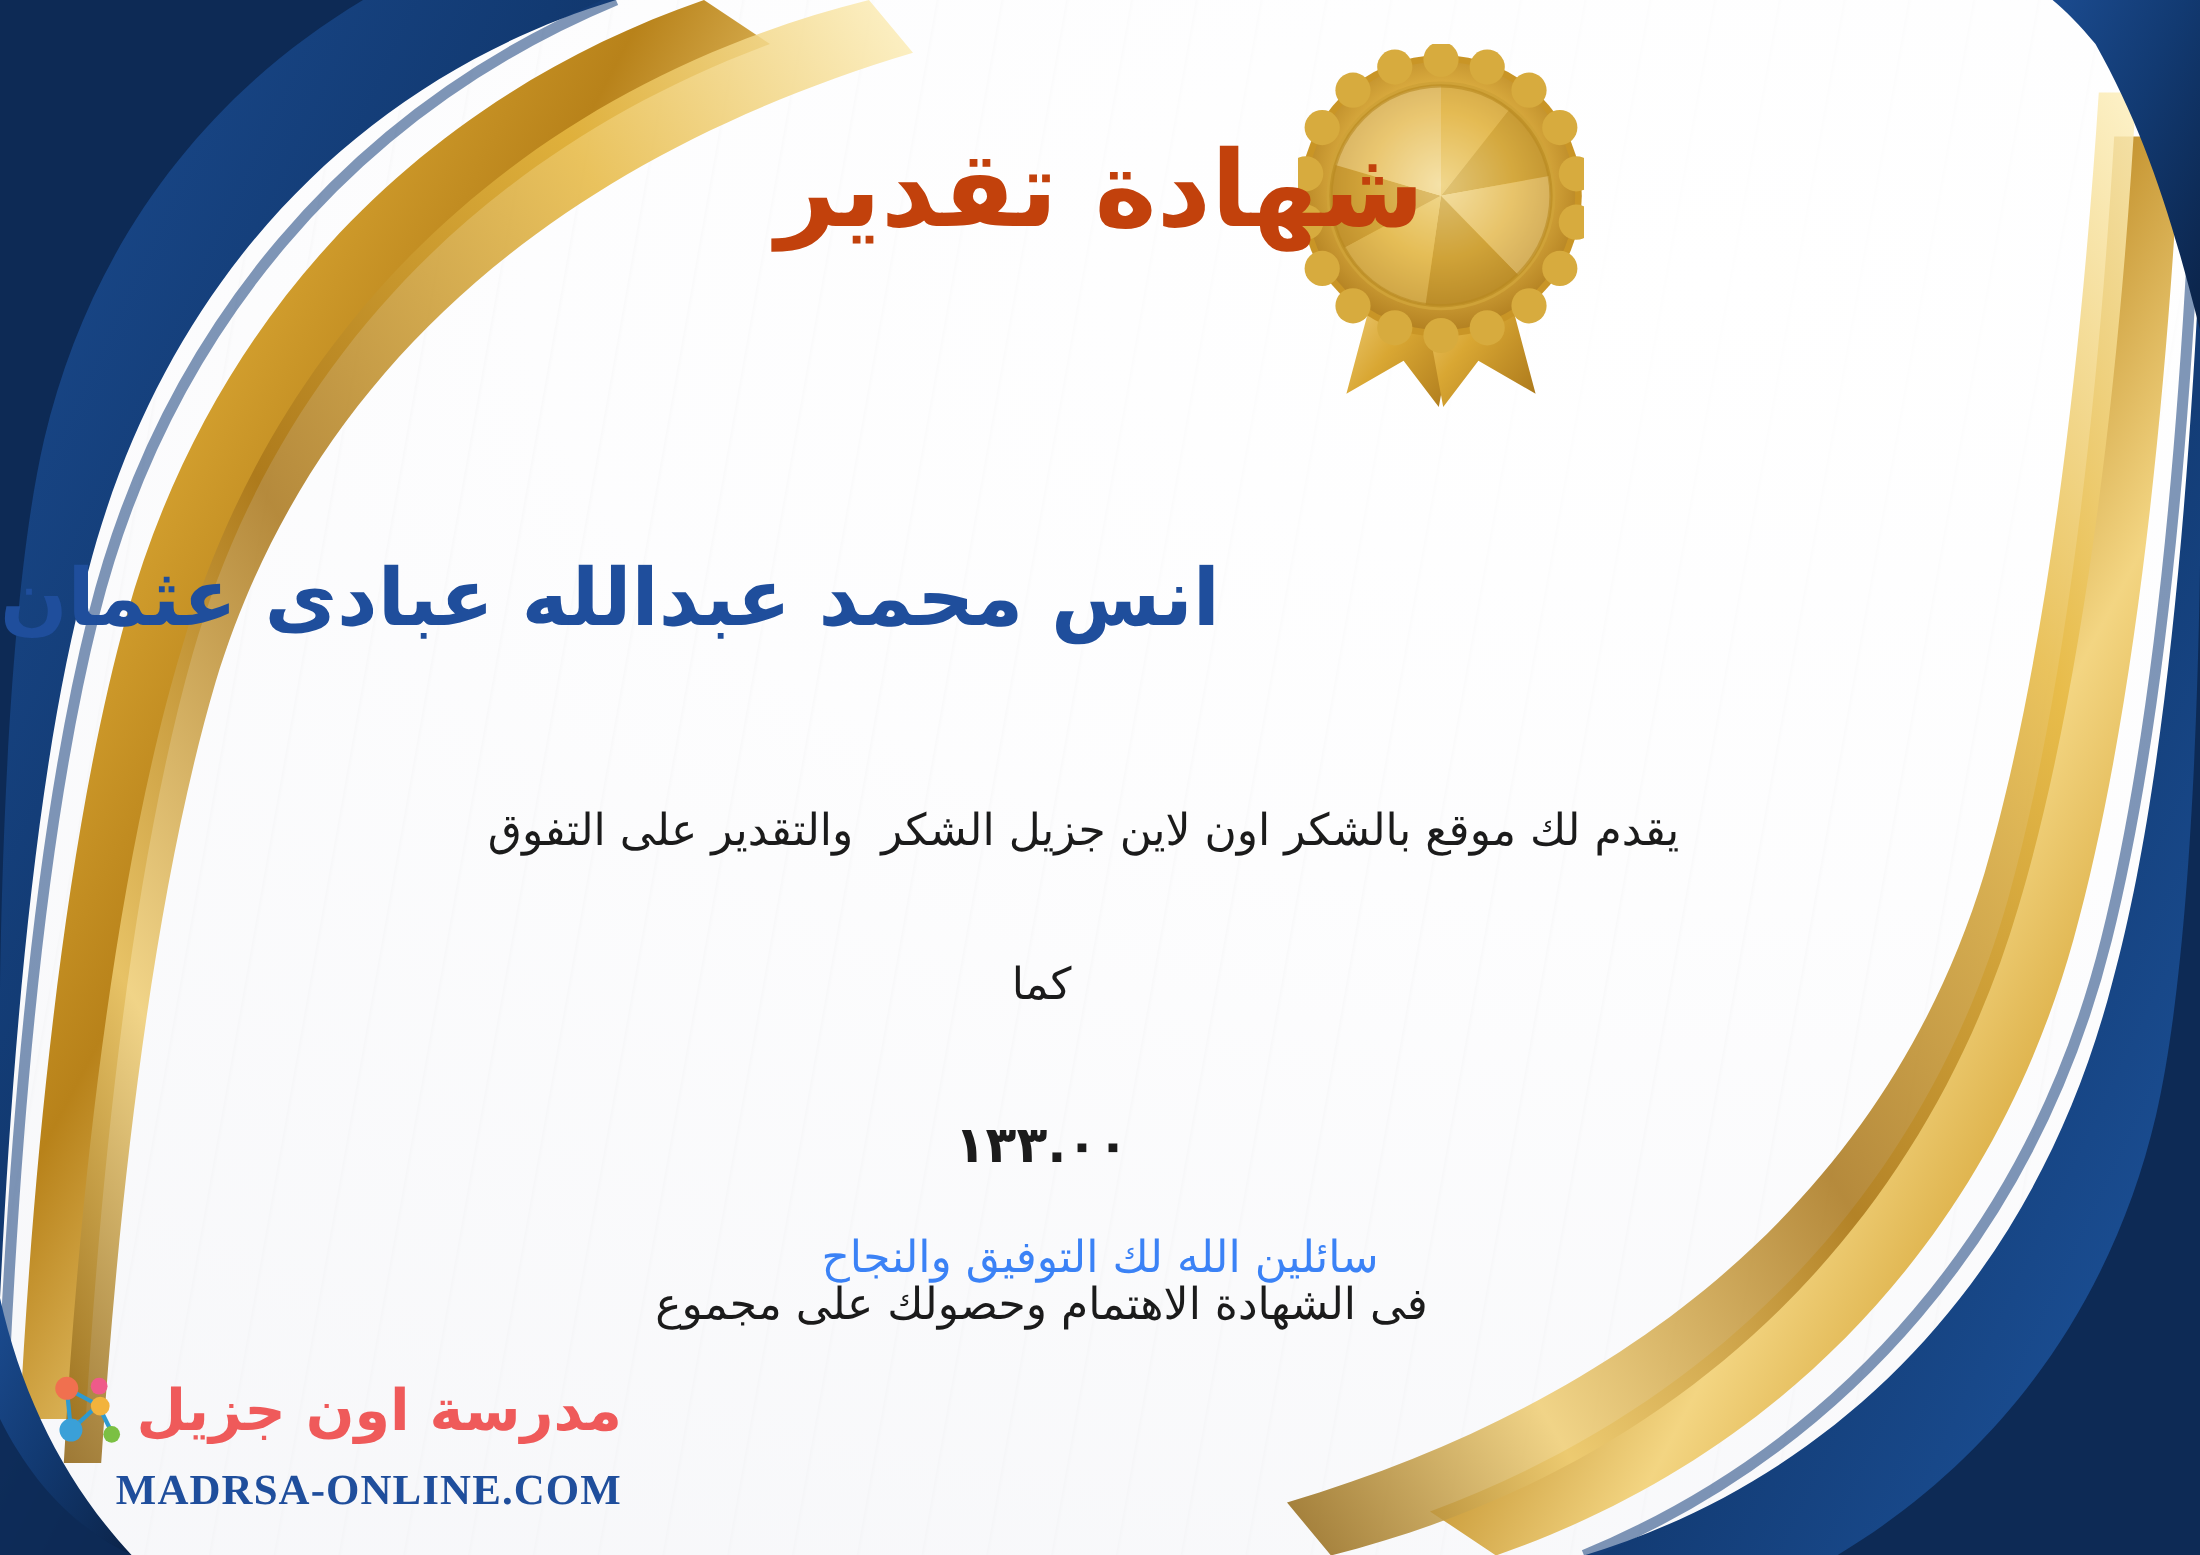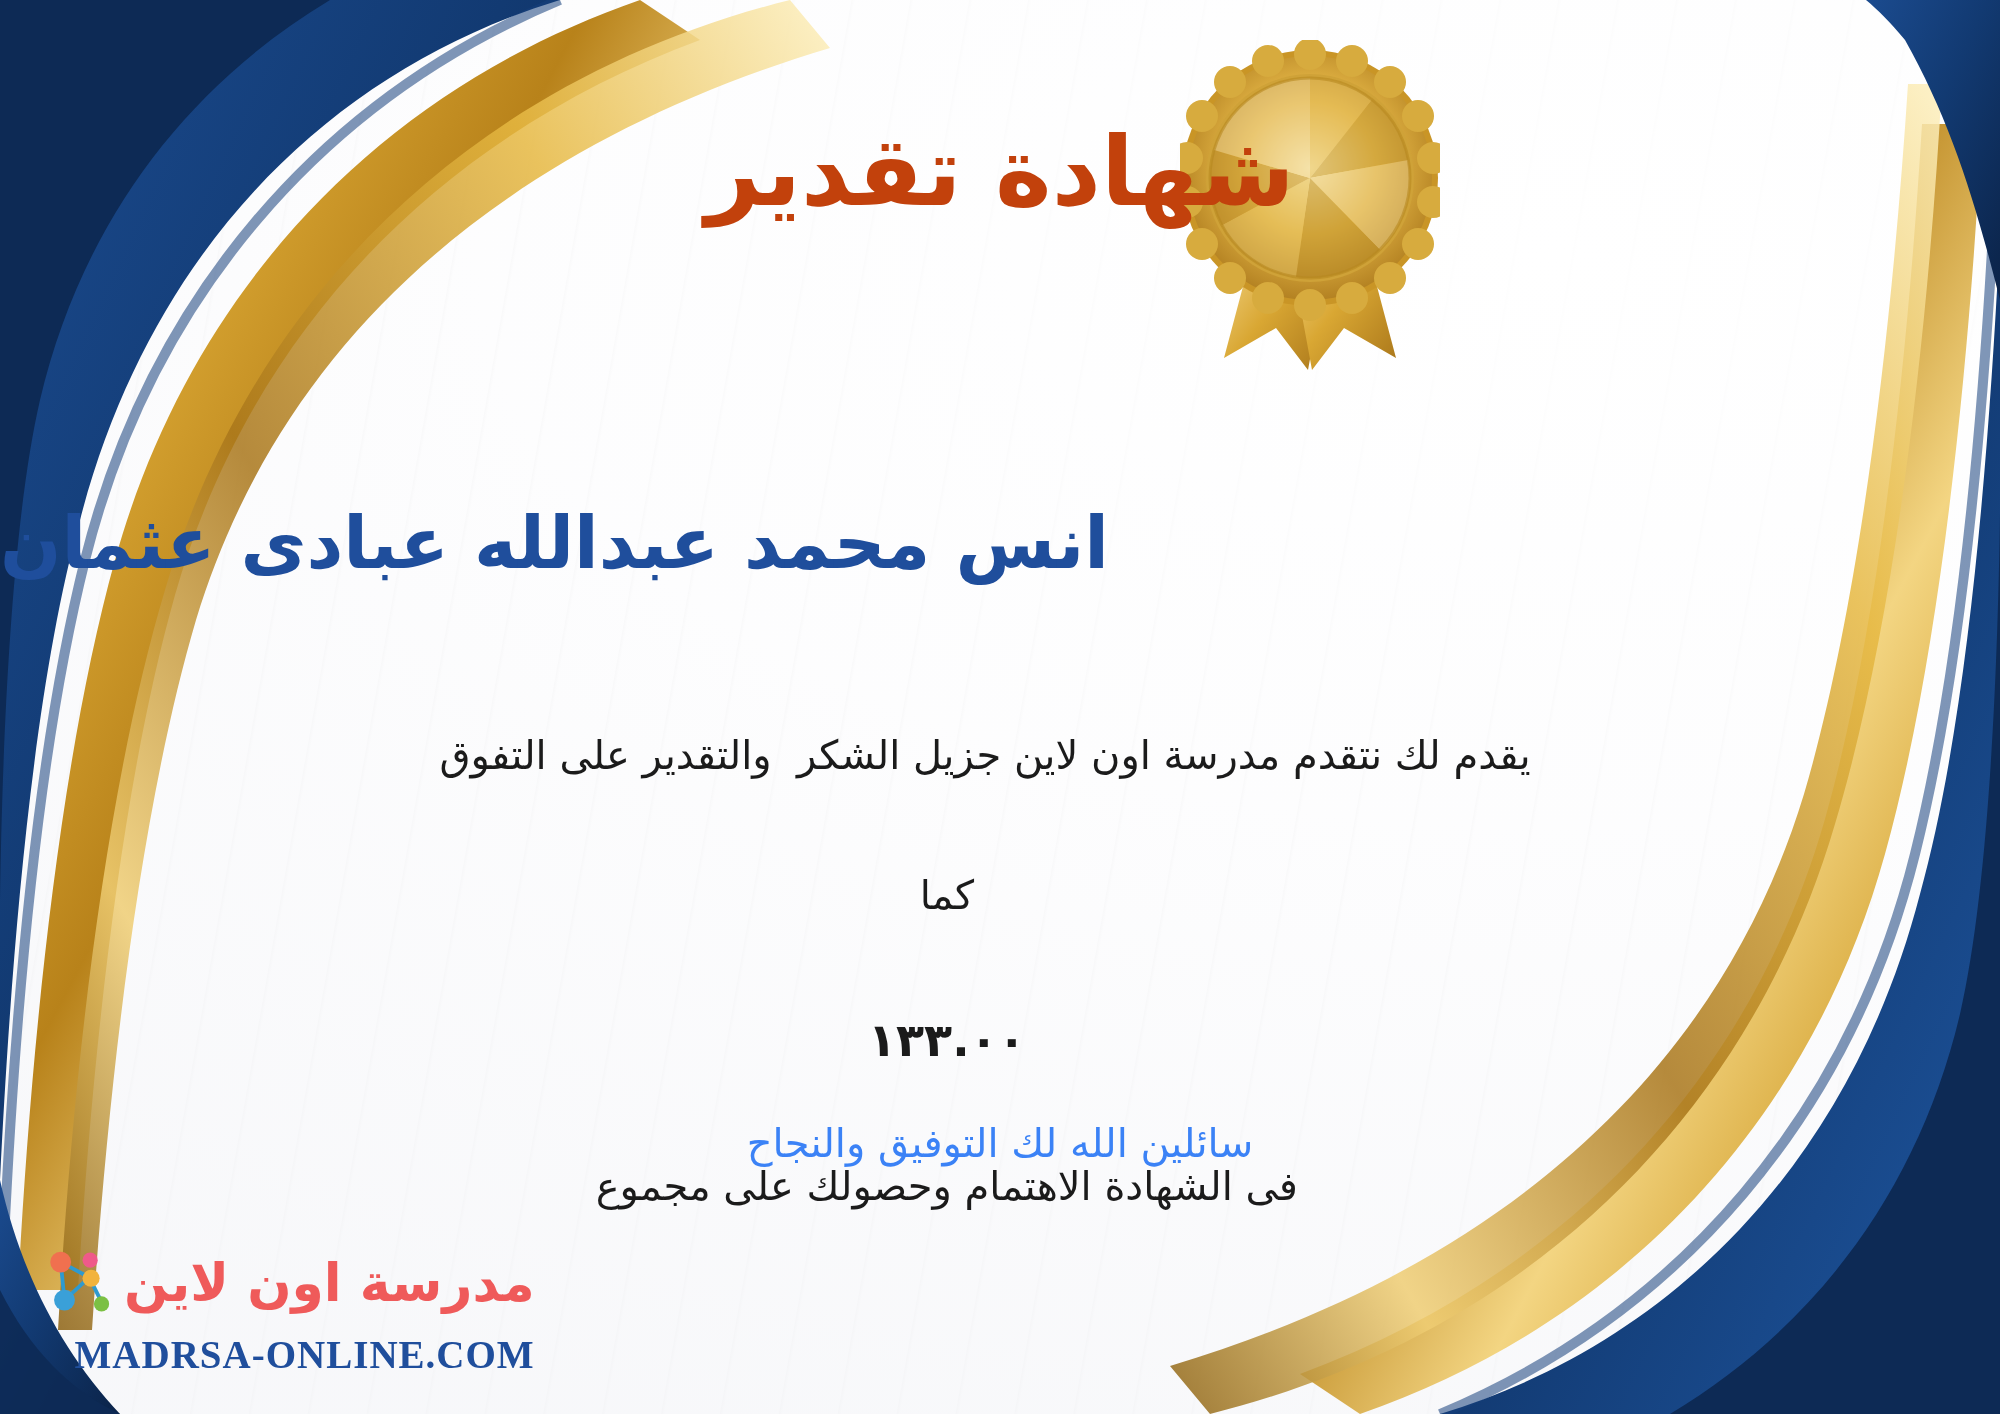--- a/index.html
+++ b/index.html
@@ -275,35 +275,35 @@
       </g>
       <circle r="100" fill="none" stroke="#b8881f" stroke-width="3" opacity="0.6"></circle>
     </g>
   </svg>
 
   <div class="title">شهادة تقدير</div>
 
   <div class="student-name">انس محمد عبدالله عبادى عثمان</div>
 
   <div class="body-text">
-    <span class="body-line">يقدم لك نتقدم مدرسة اون لاين جزيل الشكر  والتقدير على التفوق</span>
+    <span class="body-line">يقدم لك موقع بالشكر اون لاين جزيل الشكر  والتقدير على التفوق</span>
     <span class="body-line">
       <span>كما</span>
       &nbsp;&nbsp;&nbsp;
       <span class="score">١٣٣.٠٠</span>
       &nbsp;&nbsp;&nbsp;
       <span>فى الشهادة الاهتمام وحصولك على مجموع</span>
     </span>
   </div>
 
   <div class="closing">سائلين الله لك التوفيق  والنجاح</div>
 
   <div class="brand">
     <div class="brand-row">
-      <span class="brand-ar">مدرسة اون لاين</span>
+      <span class="brand-ar">مدرسة اون جزيل</span>
       <svg class="brand-mark" viewBox="0 0 80 80">
         <line x1="26" y1="18" x2="56" y2="34" stroke="#2e9ad0" stroke-width="4"></line>
         <line x1="56" y1="34" x2="30" y2="58" stroke="#2e9ad0" stroke-width="4"></line>
         <line x1="30" y1="58" x2="26" y2="18" stroke="#2e9ad0" stroke-width="4"></line>
         <line x1="56" y1="34" x2="70" y2="62" stroke="#2e9ad0" stroke-width="4"></line>
         <circle cx="26" cy="18" r="11" fill="#f0704f"></circle>
         <circle cx="57" cy="16" r="8" fill="#ef5a8a"></circle>
         <circle cx="58" cy="35" r="9" fill="#f2b33d"></circle>
         <circle cx="30" cy="58" r="11" fill="#3aa0d8"></circle>
         <circle cx="69" cy="62" r="8" fill="#7bc043"></circle>

